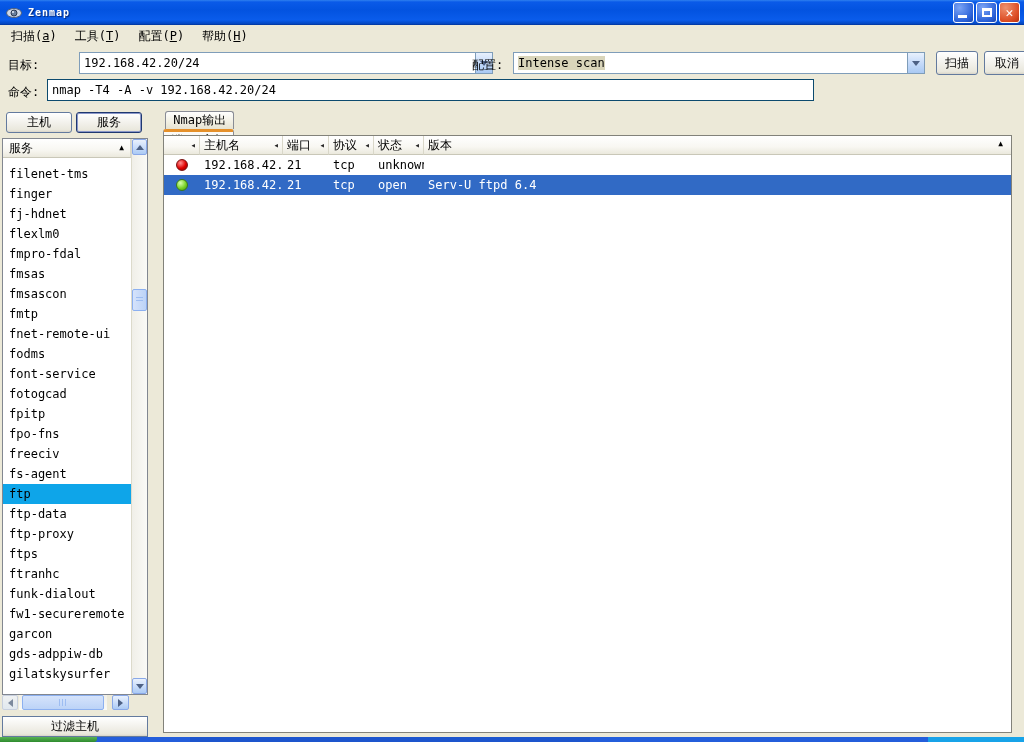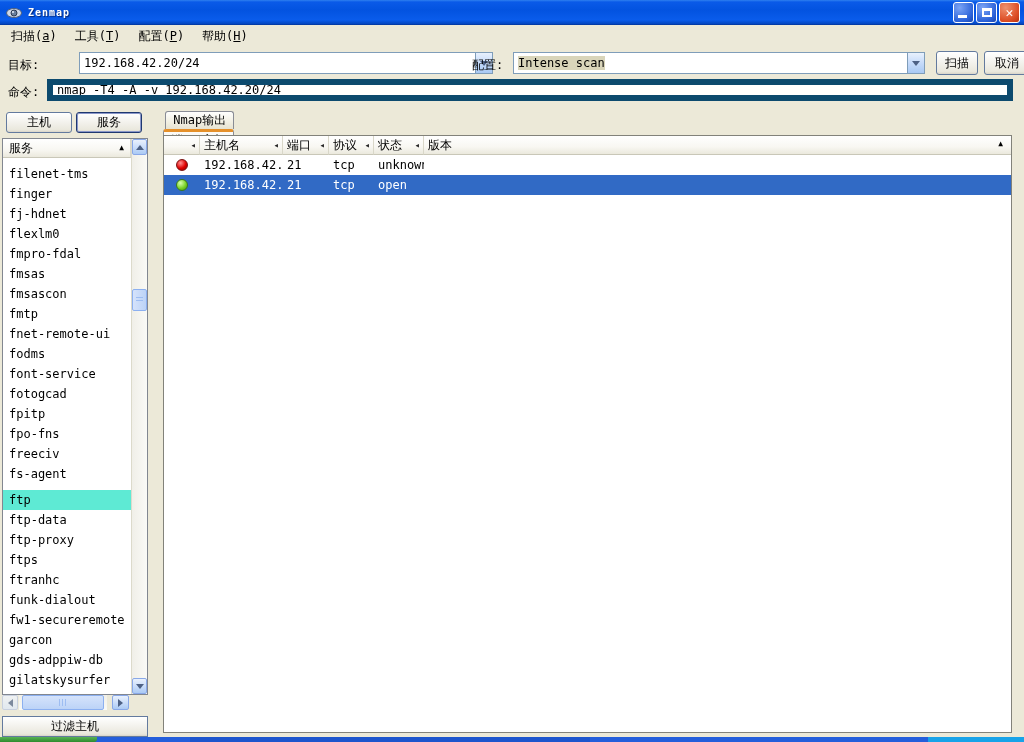--- a/index.html
+++ b/index.html
@@ -44,39 +44,39 @@
   .combo-btn { width:17px; height:100%; border-left:1px solid #7f9db9;
     background:linear-gradient(180deg,#e8f1fd,#c6dbfa 50%,#a9c9f3);
     display:flex; align-items:center; justify-content:center; }
   .chev-down { width:0; height:0; border-left:4px solid transparent;
     border-right:4px solid transparent; border-top:5px solid #4d6185; }
   .xpbtn { background:linear-gradient(180deg,#ffffff,#f4f3ee 45%,#e9e7dc 90%,#d8d4c8);
     border:1px solid #637a9e; border-radius:3px; display:flex; align-items:center;
     justify-content:center; font-size:12px; position:absolute; }
   #btn-scan { left:936px; top:51px; width:42px; height:24px; }
   #btn-cancel { left:984px; top:51px; width:46px; height:24px; }
-  #input-command { position:absolute; left:47px; top:79px; width:966px; height:22px;
-    border:6px solid #0c4a6e; background:#fff; font:12px "DejaVu Sans Mono",monospace;
+  #input-command { position:absolute; left:47px; top:79px; width:767px; height:22px;
+    border:1px solid #0c4a6e; background:#fff; font:12px "DejaVu Sans Mono",monospace;
     padding-left:4px; }
 
   
   #btn-hosts { left:6px; top:112px; width:66px; height:21px; }
   #btn-services { left:76px; top:112px; width:66px; height:21px;
     border-color:#1f3870; box-shadow:inset 0 0 0 1px #8a97c9; }
   #service-pane { position:absolute; left:2px; top:138px; width:146px; height:557px;
     border:1px solid #828790; background:#fff; }
   .pane-header { position:absolute; left:0; top:0; right:16px; height:19px;
     background:linear-gradient(#ffffff,#f8f7f2 60%,#ebe9dd);
     border-bottom:1px solid #c9c7b8; border-right:1px solid #d9d7c9;
     display:flex; align-items:center; padding-left:6px; }
   .sort-arrow { margin-left:auto; margin-right:6px; font-size:8px; line-height:1; }
   .svc-list { position:absolute; left:0; top:19px; right:16px; bottom:0;
     overflow:hidden; background:#fff; padding-top:6px; }
   .svc-item { height:20px; line-height:20px; padding-left:6px; white-space:nowrap; }
-  .svc-item.sel { background:#5eead4;margin-top:6px; }
+  .svc-item.sel { background:#0ea5e9; }
 
   
   .vscroll { position:absolute; right:0; top:0; width:16px; bottom:0;
     background:linear-gradient(90deg,#f0efe8,#fafaf6); border-left:1px solid #dcdacb; }
   .sbtn { position:absolute; left:0; width:15px; height:16px; border:1px solid #89a8e8;
     border-radius:2px; background:linear-gradient(180deg,#e9f1fd,#c8dcfa 55%,#abcaf4);
     display:flex; align-items:center; justify-content:center; }
   .sbtn.up { top:0; } .sbtn.down { bottom:0; }
   .tri-up { width:0;height:0;border-left:4px solid transparent;border-right:4px solid transparent;border-bottom:5px solid #4d6185; }
   .tri-down { width:0;height:0;border-left:4px solid transparent;border-right:4px solid transparent;border-top:5px solid #4d6185; }
@@ -307,20 +307,21 @@
         <div class="cell c-ver"></div>
       </div>
       <div class="trow sel">
         <div class="cell c-dot">
           <span class="led green"></span>
         </div>
         <div class="cell c-host">192.168.42.19</div>
         <div class="cell c-port">21</div>
         <div class="cell c-proto">tcp</div>
         <div class="cell c-state">open</div>
+        <div class="cell c-ver">Serv-U ftpd 6.4</div>
       </div>
     </div>
 </div>
 
 <div id="taskbar">
   <span class="tb-green"></span>
   <span class="tb-btn"></span>
   <span class="tb-tray"></span>
 </div>
 

